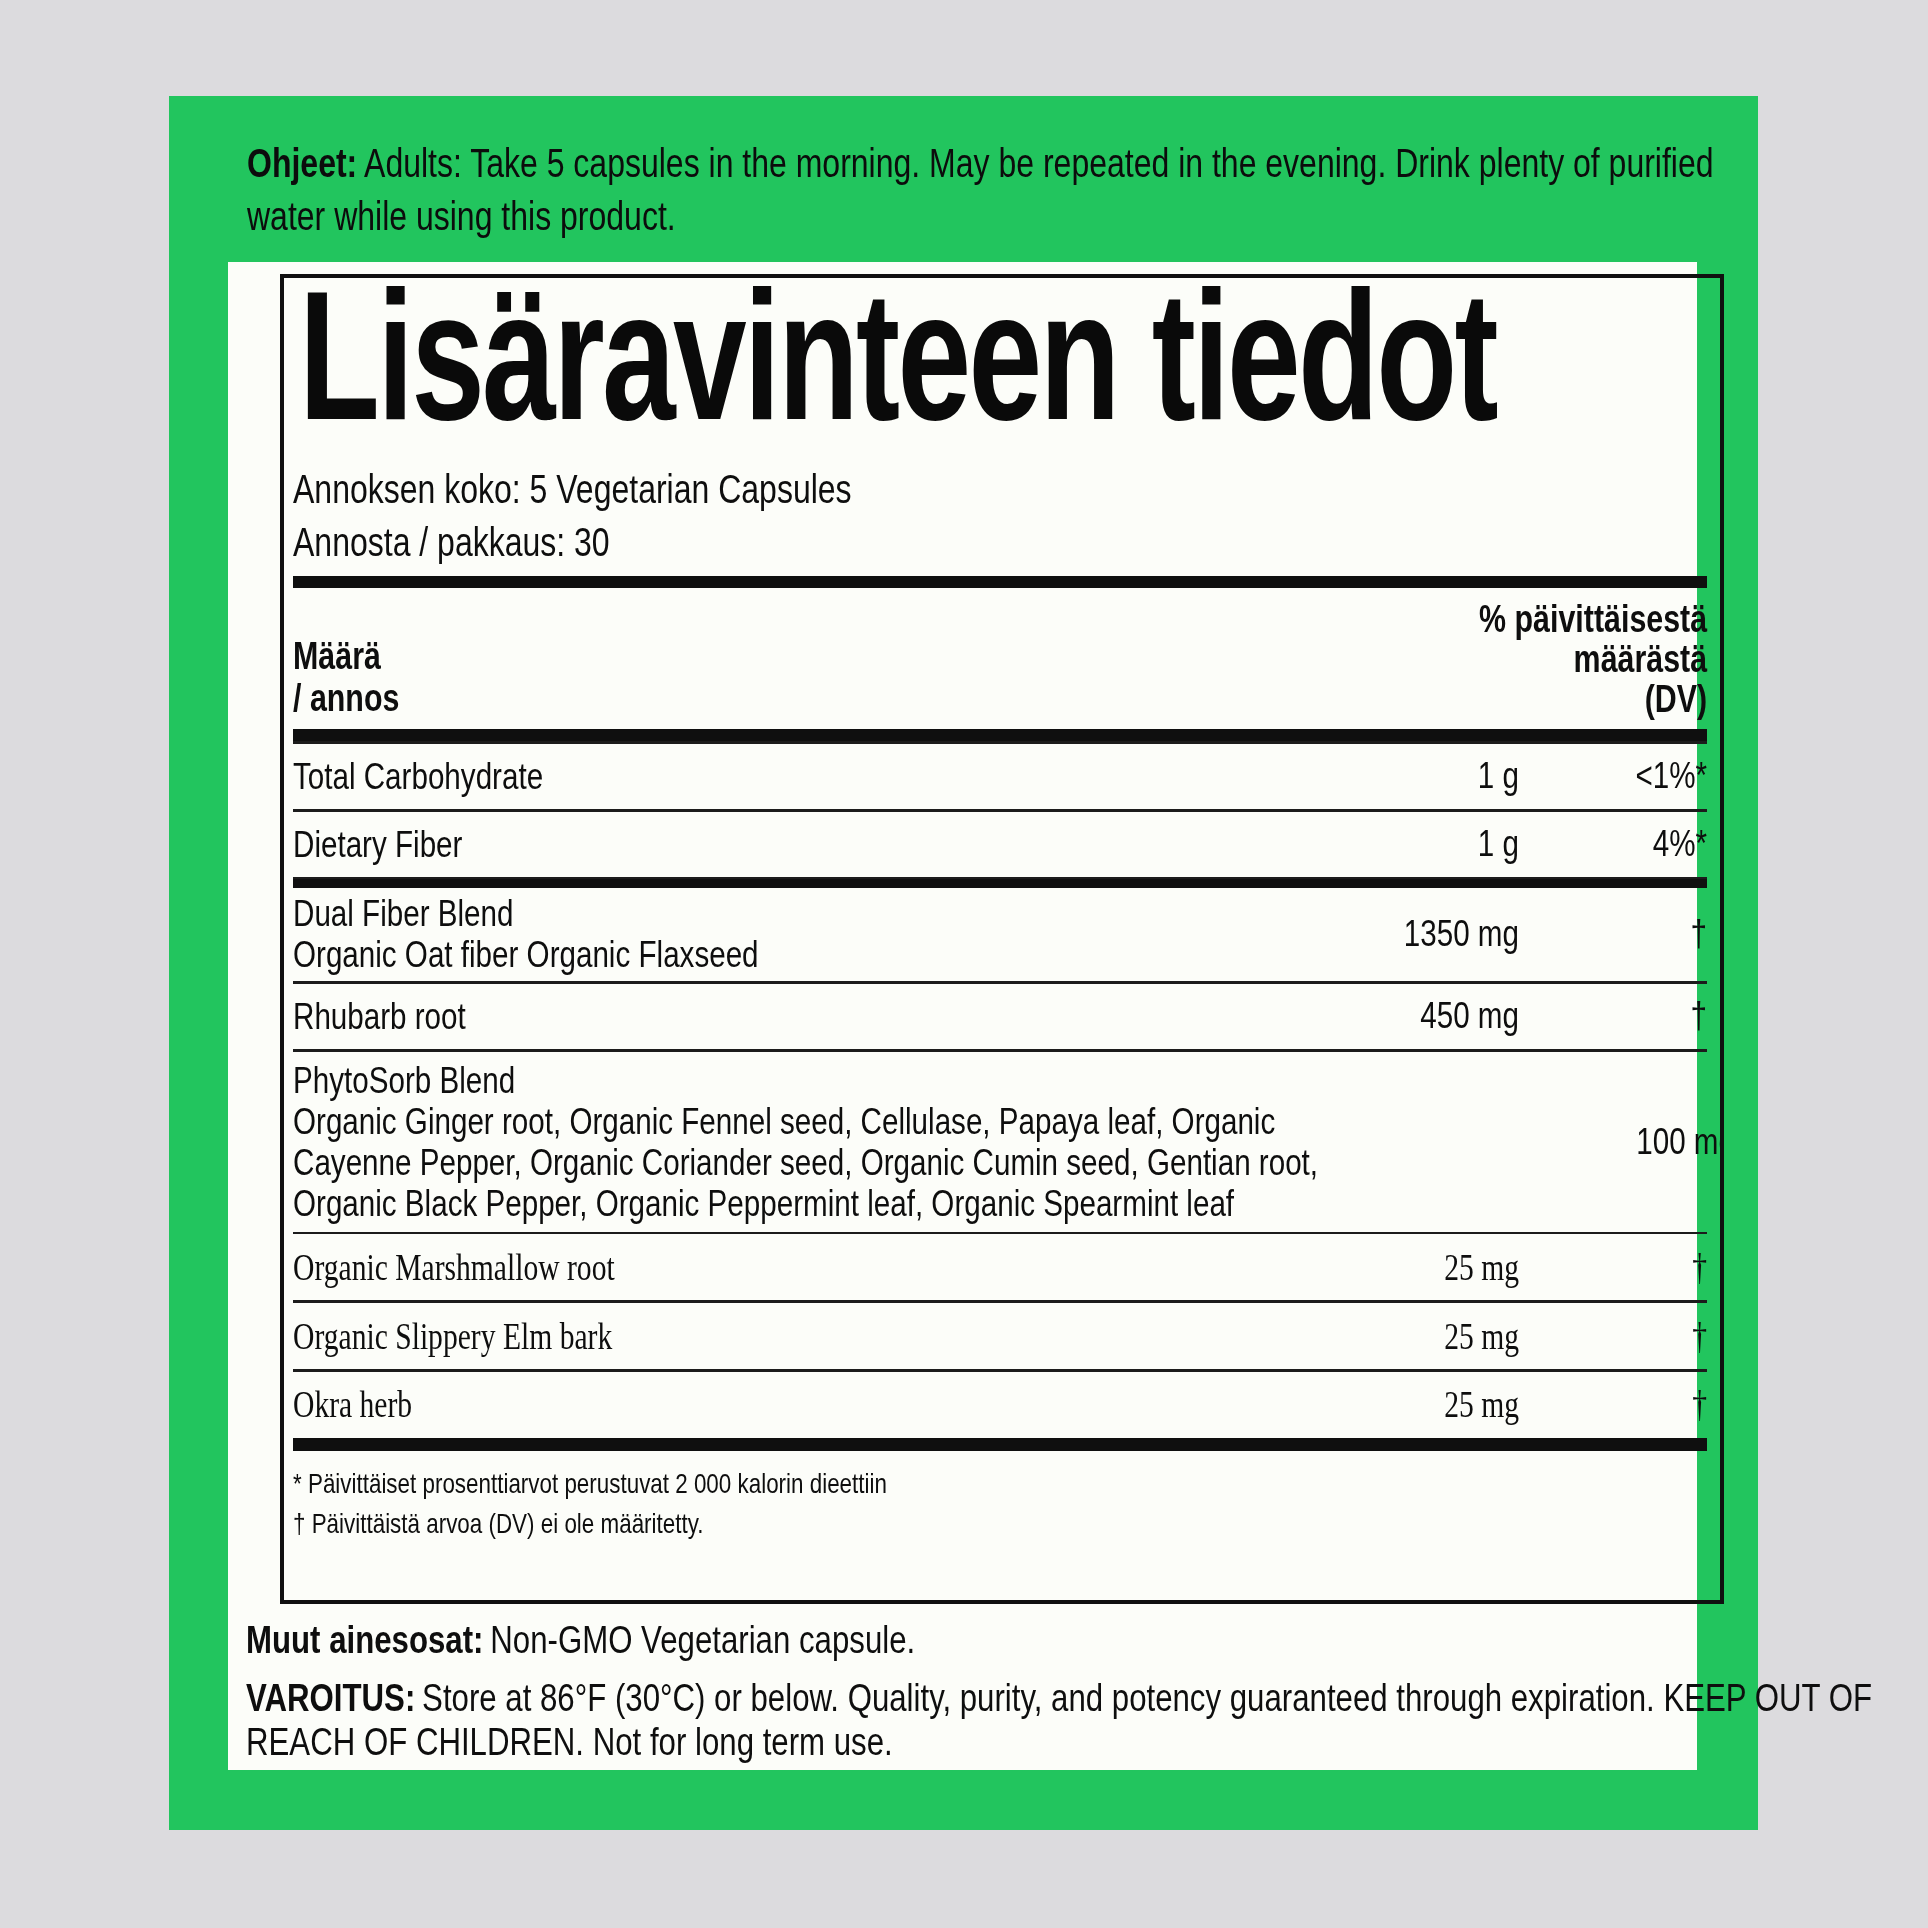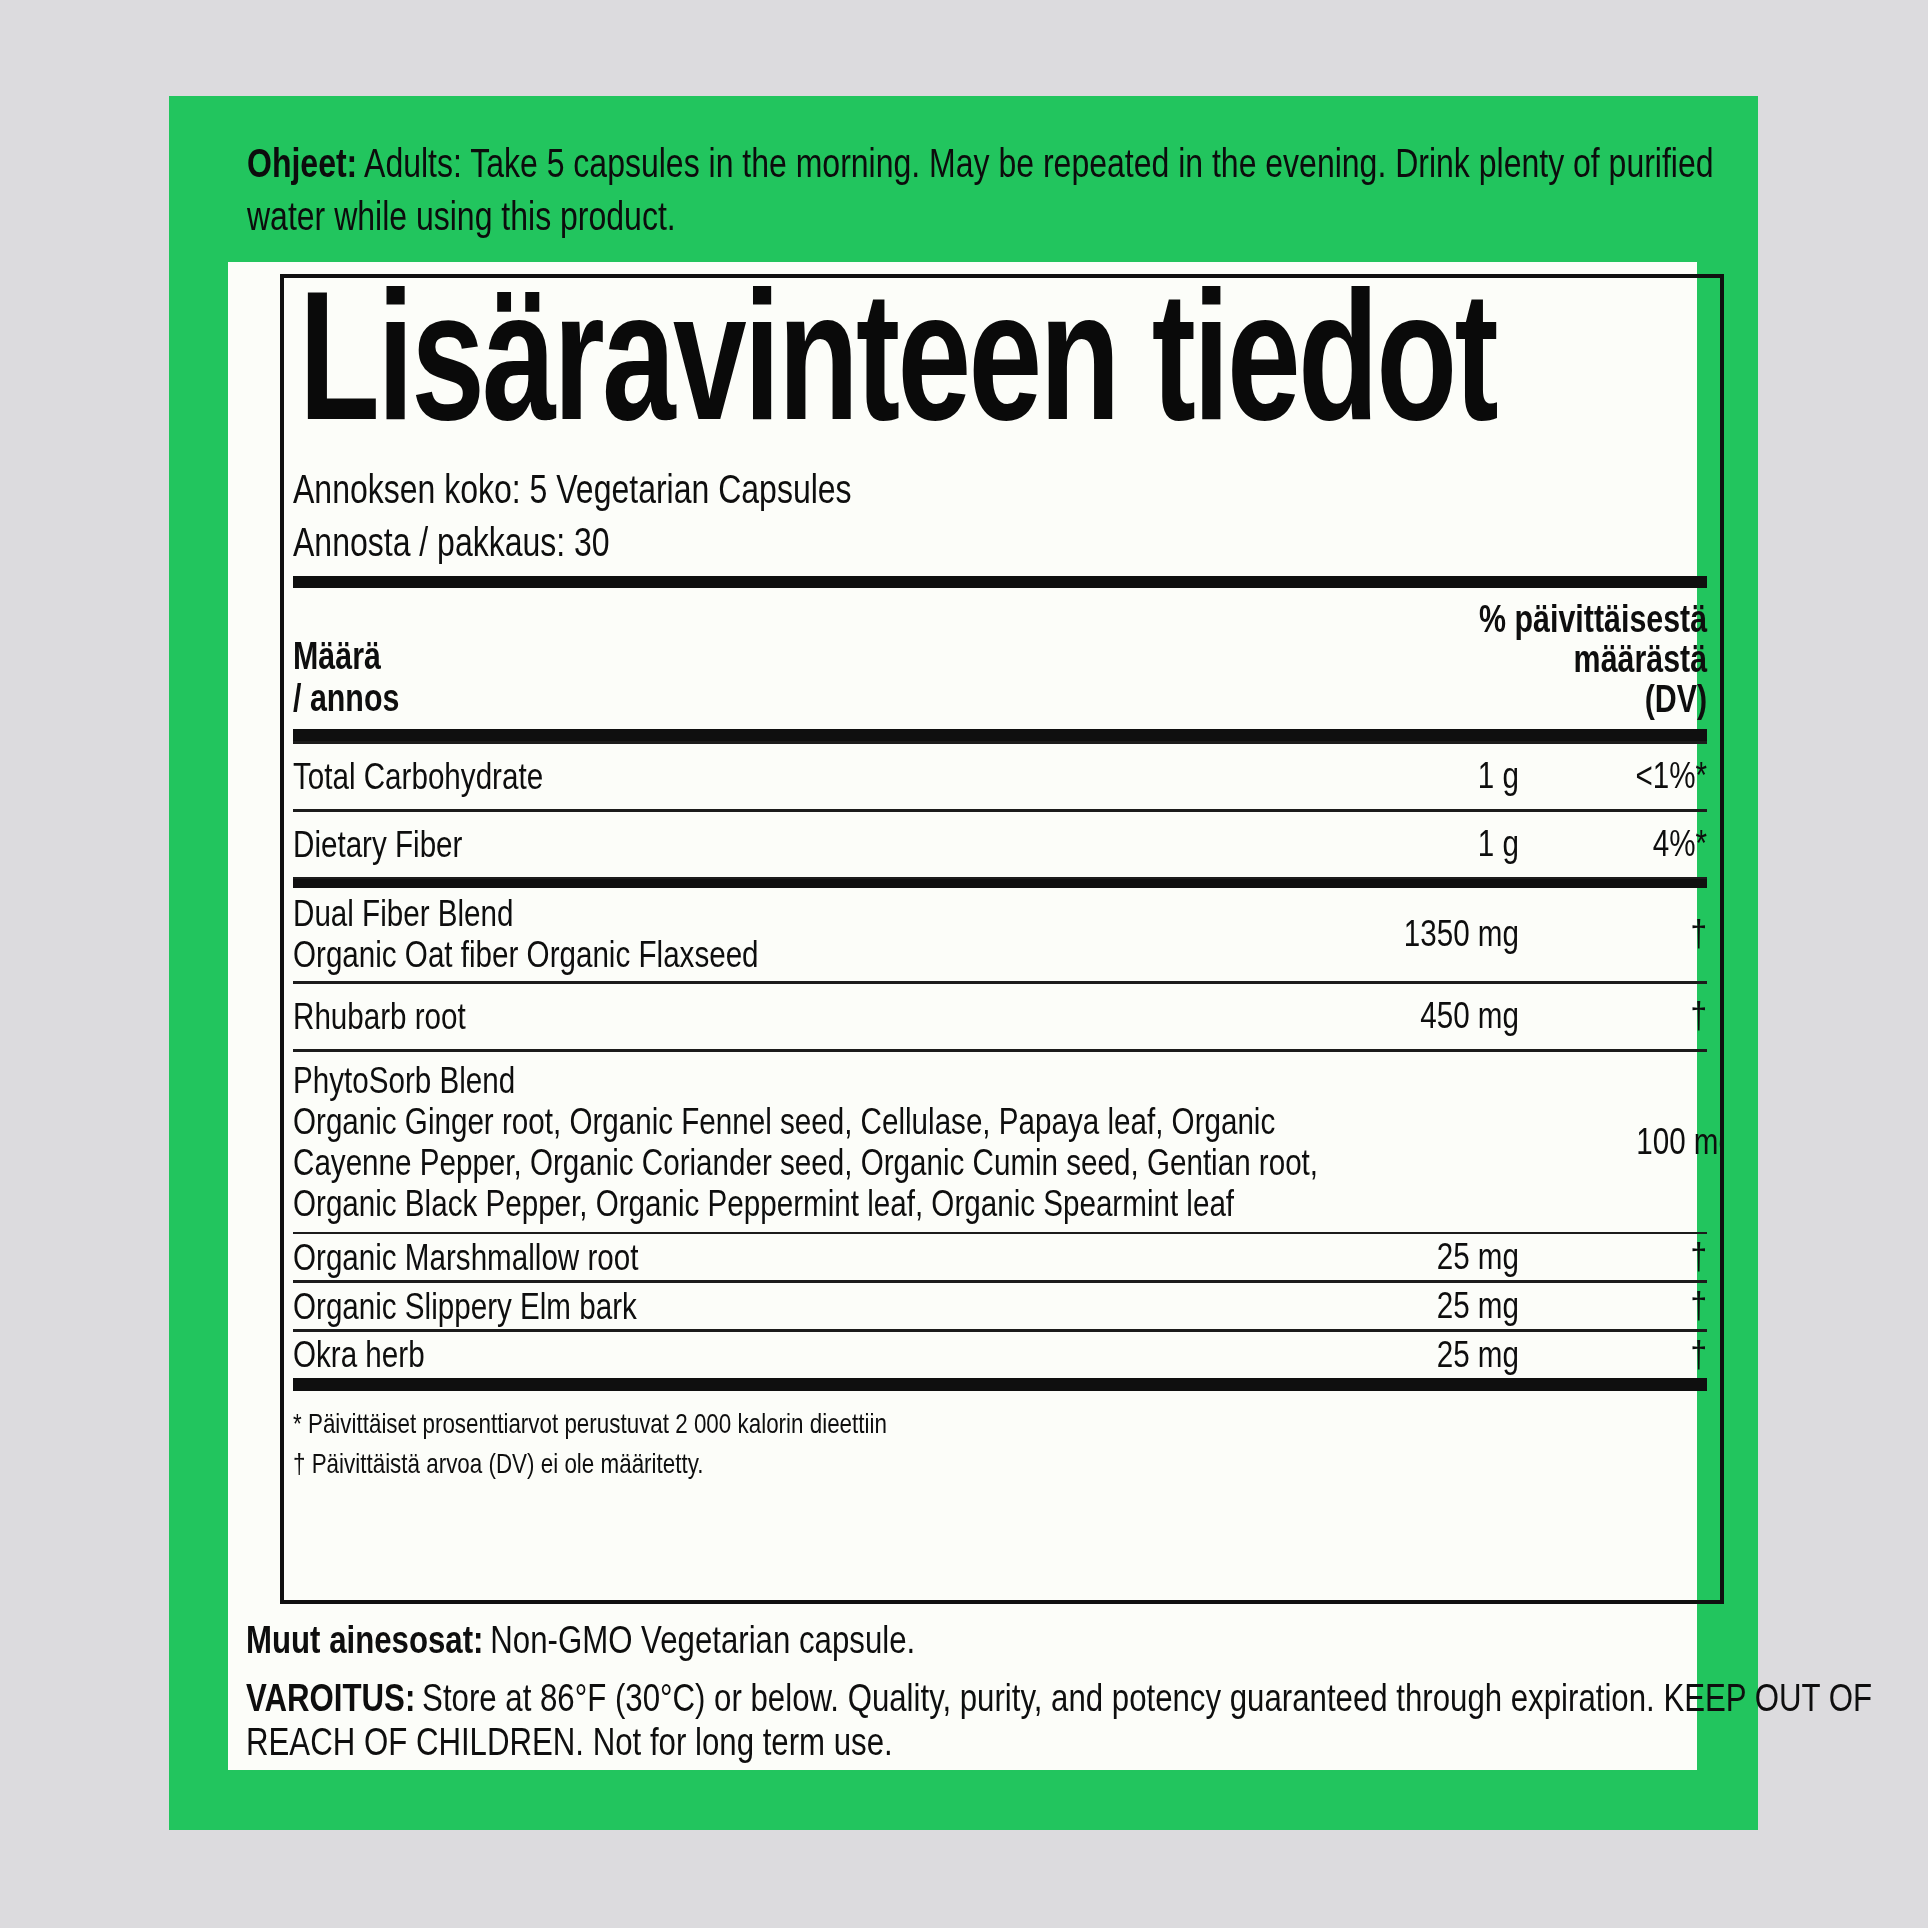--- a/index.html
+++ b/index.html
@@ -51,21 +51,21 @@
     padding:11.3px 0 9.4px 0;
   }
   .th-left{font-weight:bold;font-size:38px;line-height:42px;}
   .th-right{font-weight:bold;font-size:38px;line-height:40px;text-align:right;}
   .row{
     display:grid;grid-template-columns:1fr 160px 188px;align-items:center;
   }
   .row .name{font-size:37px;line-height:41px;}
   .row .amt{font-size:37px;text-align:right;}
   .row .dv{font-size:37px;text-align:right;}
-  .r58{height:55px;} .r60{height:65px;} .r62{height:46px;}
+  .r58{height:55px;} .r60{height:65px;} .r62{height:66px;font-family:Liberation Serif, serif;}
   .r86{height:93px;} .rphy{padding:8px 0;}
   .footnotes{margin-top:13px;font-size:28px;line-height:40px;}
   .other{position:absolute;left:18px;top:1354px;font-size:39px;line-height:47px;}
   .warning{position:absolute;left:18px;top:1414px;font-size:39px;line-height:44px;}
 </style>
 </head>
 <body>
 
 <div class="panel">
 

